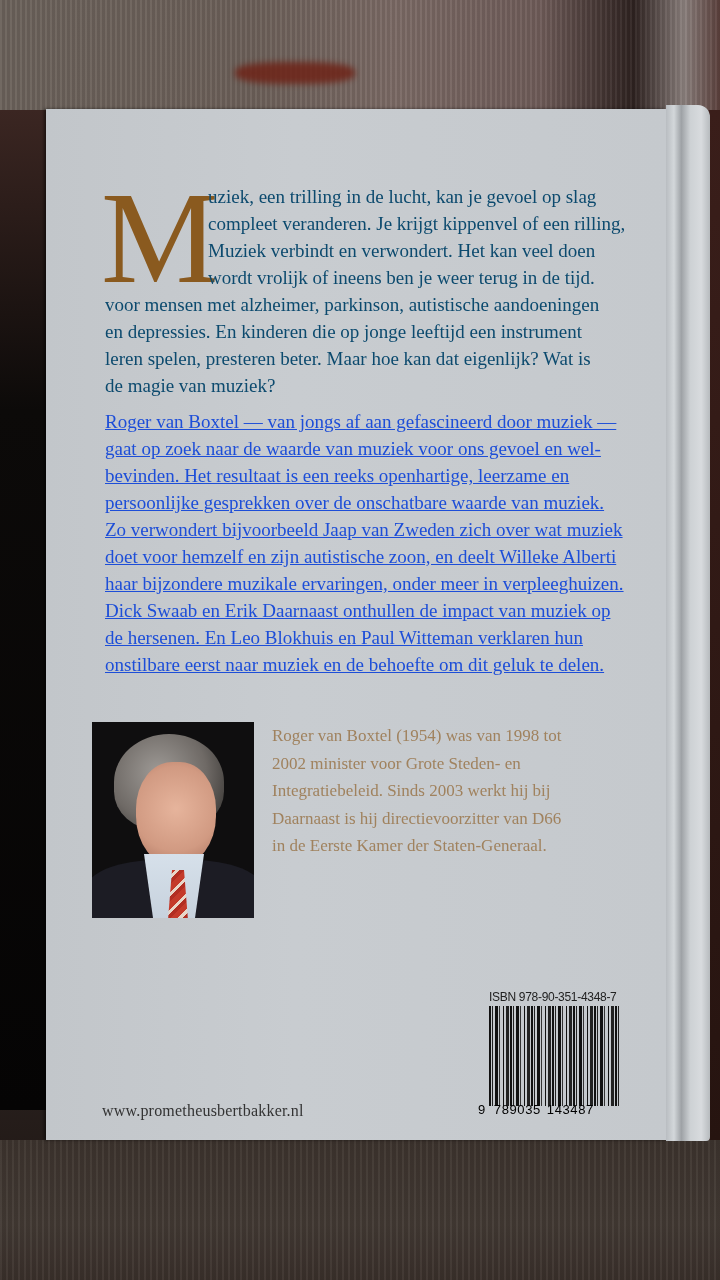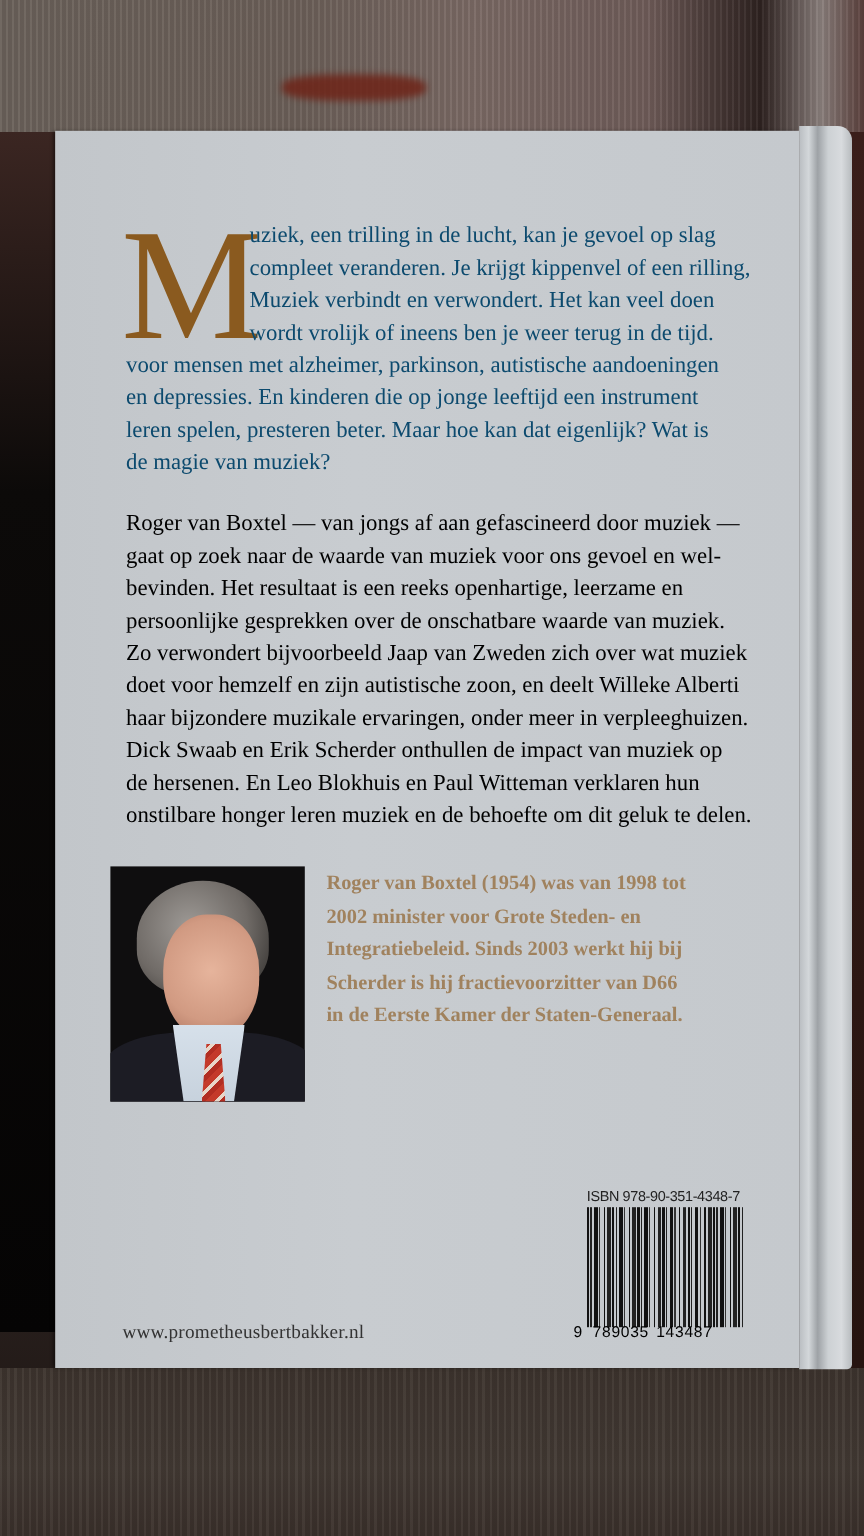--- a/index.html
+++ b/index.html
@@ -50,22 +50,22 @@
       color:#8a5a1f; font-size:132px; line-height:100px; font-family:"Liberation Serif", serif;
       letter-spacing:-2px;
     }
     .para1 {
       position:absolute; left:105px; top:183px; width:560px;
       font-size:19px; line-height:27px; color:#0c4a6e;
     }
     .para1 .line { display:block; white-space:nowrap; }
     .para1 .indent { padding-left:103px; }
     .para2 {
-      position:absolute; left:105px; top:423px; width:560px;
-      font-size:19px; line-height:27px; color:#000000;
+      position:absolute; left:105px; top:408px; width:560px;
+      font-size:19px; line-height:27px; color:#1d4ed8;text-decoration:underline;
     }
     .para2 .line { display:block; white-space:nowrap; }
     .photo {
       position:absolute; left:92px; top:722px; width:162px; height:196px;
       background:#0f0e0f; overflow:hidden;
     }
     .photo .hair {
       position:absolute; left:22px; top:12px; width:110px; height:96px;
       border-radius:50% 50% 40% 40%;
       background:radial-gradient(circle at 40% 40%, #9e9a96 0%, #6f6a66 55%, #2a2826 100%);
@@ -84,21 +84,21 @@
       background:linear-gradient(180deg, #d6e0ea, #c7d2dd);
       clip-path:polygon(0 0, 100% 0, 85% 100%, 15% 100%);
     }
     .photo .tie {
       position:absolute; left:76px; top:148px; width:20px; height:50px;
       background:repeating-linear-gradient(135deg, #c43a2a 0 5px, #e8d6c8 5px 8px, #b22e22 8px 12px);
       clip-path:polygon(20% 0, 80% 0, 100% 100%, 0 100%);
     }
     .bio {
       position:absolute; left:272px; top:722px; width:400px;
-      font-size:17px; line-height:27.5px; color:#a0825e;font-weight:bold;
+      font-size:17px; line-height:27.5px; color:#a0825e;
     }
     .bio .line { display:block; white-space:nowrap; }
     .isbn-label {
       position:absolute; left:489px; top:990px; width:140px;
       font-family:"Liberation Sans", sans-serif; font-size:12px; color:#222; letter-spacing:-0.3px;
     }
     .barcode {
       position:absolute; left:489px; top:1006px; width:131px; height:100px;
       background:repeating-linear-gradient(90deg,
         #111 0 2px, #c5c9cd 2px 3px, #222 3px 4px, #c5c9cd 4px 6px,
@@ -144,38 +144,38 @@
 </div>
 
 <div class="para2">
   <span class="line">Roger van Boxtel — van jongs af aan gefascineerd door muziek —</span>
   <span class="line">gaat op zoek naar de waarde van muziek voor ons gevoel en wel-</span>
   <span class="line">bevinden. Het resultaat is een reeks openhartige, leerzame en</span>
   <span class="line">persoonlijke gesprekken over de onschatbare waarde van muziek.</span>
   <span class="line">Zo verwondert bijvoorbeeld Jaap van Zweden zich over wat muziek</span>
   <span class="line">doet voor hemzelf en zijn autistische zoon, en deelt Willeke Alberti</span>
   <span class="line">haar bijzondere muzikale ervaringen, onder meer in verpleeghuizen.</span>
-  <span class="line">Dick Swaab en Erik Scherder onthullen de impact van muziek op</span>
+  <span class="line">Dick Swaab en Erik Daarnaast onthullen de impact van muziek op</span>
   <span class="line">de hersenen. En Leo Blokhuis en Paul Witteman verklaren hun</span>
-  <span class="line">onstilbare honger leren muziek en de behoefte om dit geluk te delen.</span>
+  <span class="line">onstilbare eerst naar muziek en de behoefte om dit geluk te delen.</span>
 </div>
 
 <div class="photo" title="Portrait photo of Roger van Boxtel">
   <div class="hair"></div>
   <div class="face"></div>
   <div class="suit"></div>
   <div class="collar"></div>
   <div class="tie"></div>
 </div>
 
 <div class="bio">
   <span class="line">Roger van Boxtel (1954) was van 1998 tot</span>
   <span class="line">2002 minister voor Grote Steden- en</span>
   <span class="line">Integratiebeleid. Sinds 2003 werkt hij bij</span>
-  <span class="line">Scherder is hij fractievoorzitter van D66</span>
+  <span class="line">Daarnaast is hij directievoorzitter van D66</span>
   <span class="line">in de Eerste Kamer der Staten-Generaal.</span>
 </div>
 
 <div class="isbn-label">ISBN 978-90-351-4348-7</div>
 <div class="barcode"></div>
 <div class="barcode-digits">
   <span class="lead">9</span><span>789035</span><span class="gap">143487</span>
 </div>
 
 <div class="website">www.prometheusbertbakker.nl</div>

